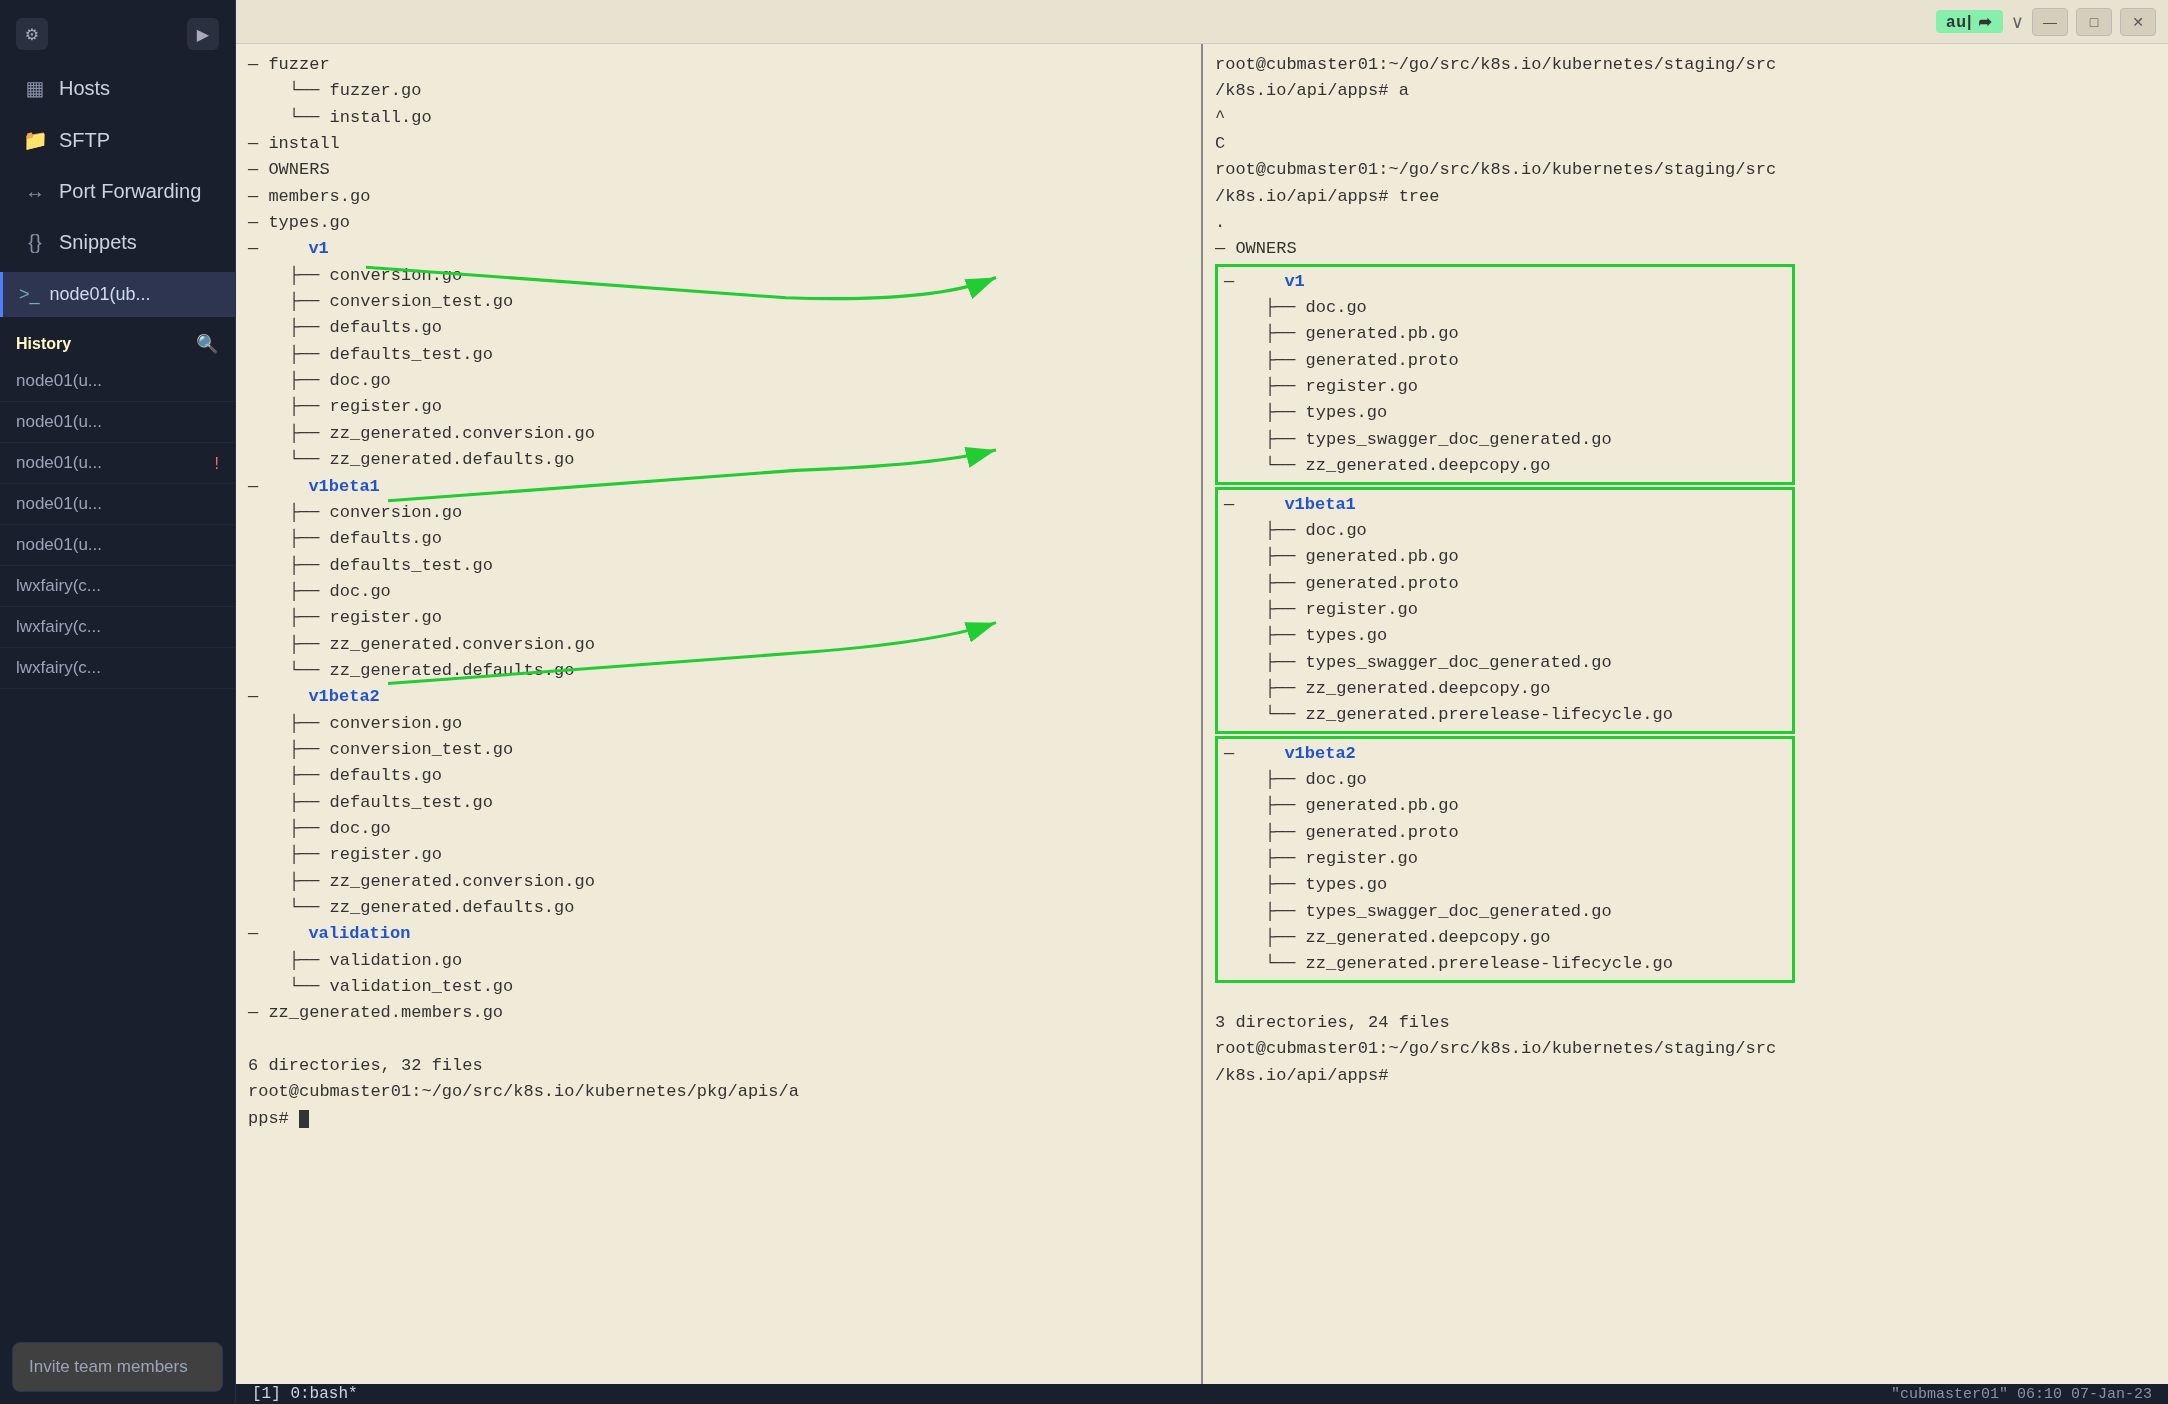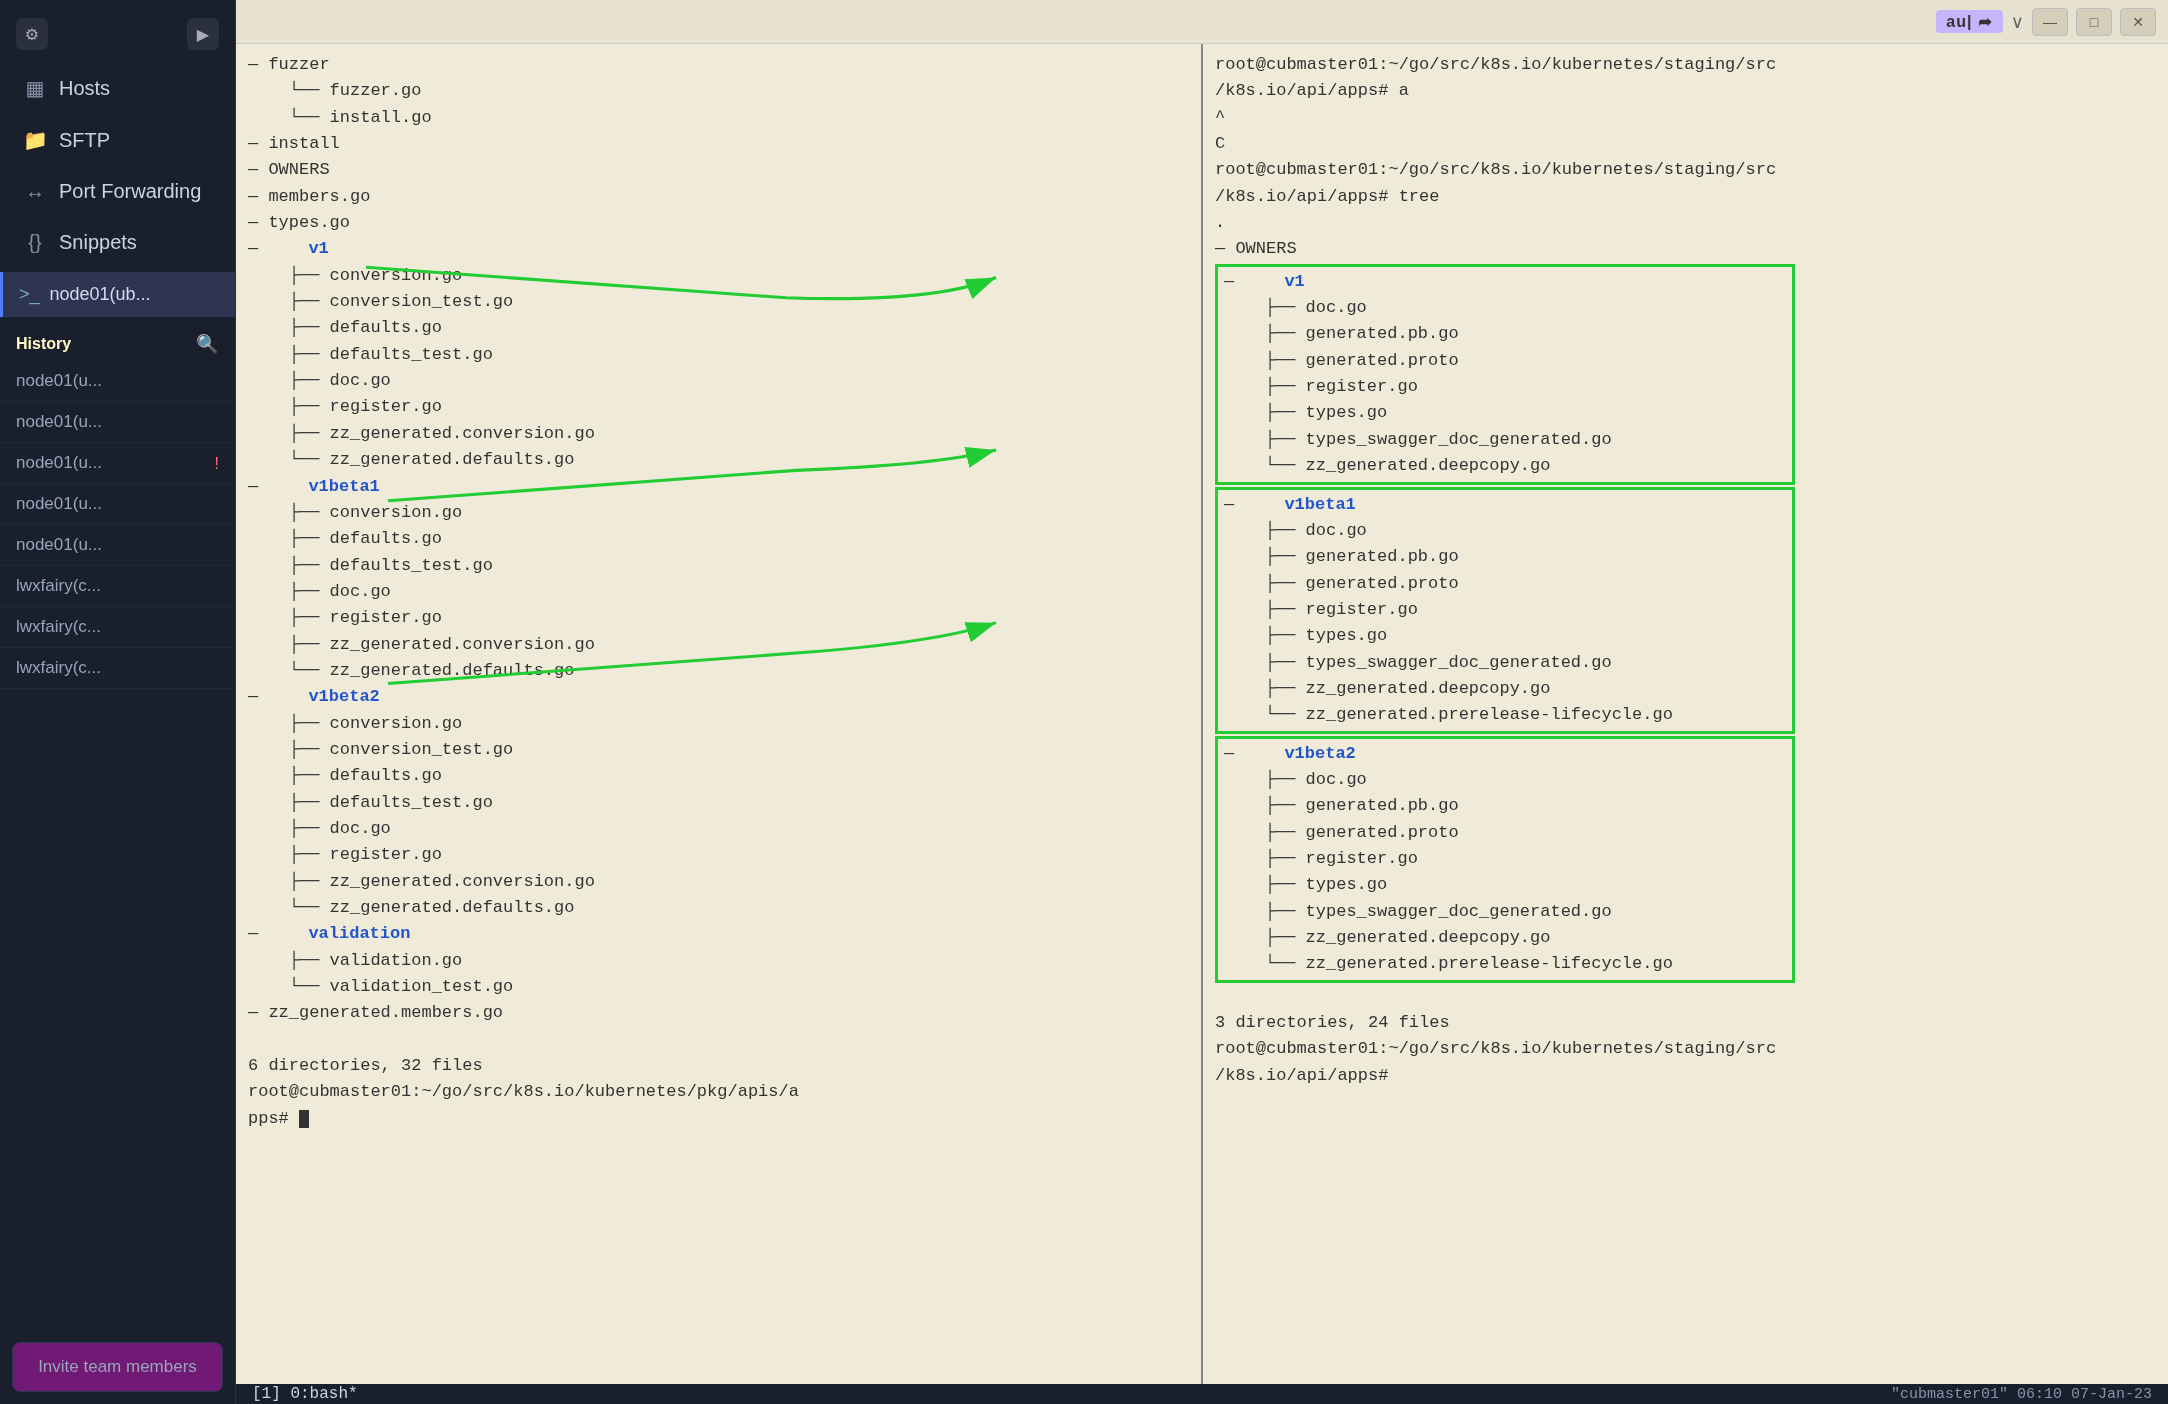--- a/index.html
+++ b/index.html
@@ -145,25 +145,24 @@
     .history-item .h-alert {
       color: #ff6b6b;
       font-size: 16px;
       margin-left: 6px;
     }
 
     
     .invite-btn {
       margin: 12px;
       padding: 14px 16px;
-      background: #701a75;
+      background: #404040;
       border-radius: 8px;
       color: #9aa3b8;
       font-size: 17px;
-      text-align: center;
       cursor: pointer;
       border: 1px solid #2d3550;
     }
 
     
     #main {
       flex: 1;
       display: flex;
       flex-direction: column;
       height: 100%;
@@ -189,21 +188,21 @@
       display: flex;
       align-items: center;
       justify-content: center;
       cursor: pointer;
       font-size: 14px;
       color: #555;
       border: 1px solid #bbb;
     }
 
     .au-badge {
-      background: #c4b5fd;
+      background: #86efac;
       border-radius: 4px;
       padding: 2px 10px;
       font-size: 16px;
       font-weight: bold;
       color: #333;
       letter-spacing: 1px;
       display: flex;
       align-items: center;
       gap: 6px;
       cursor: pointer;

